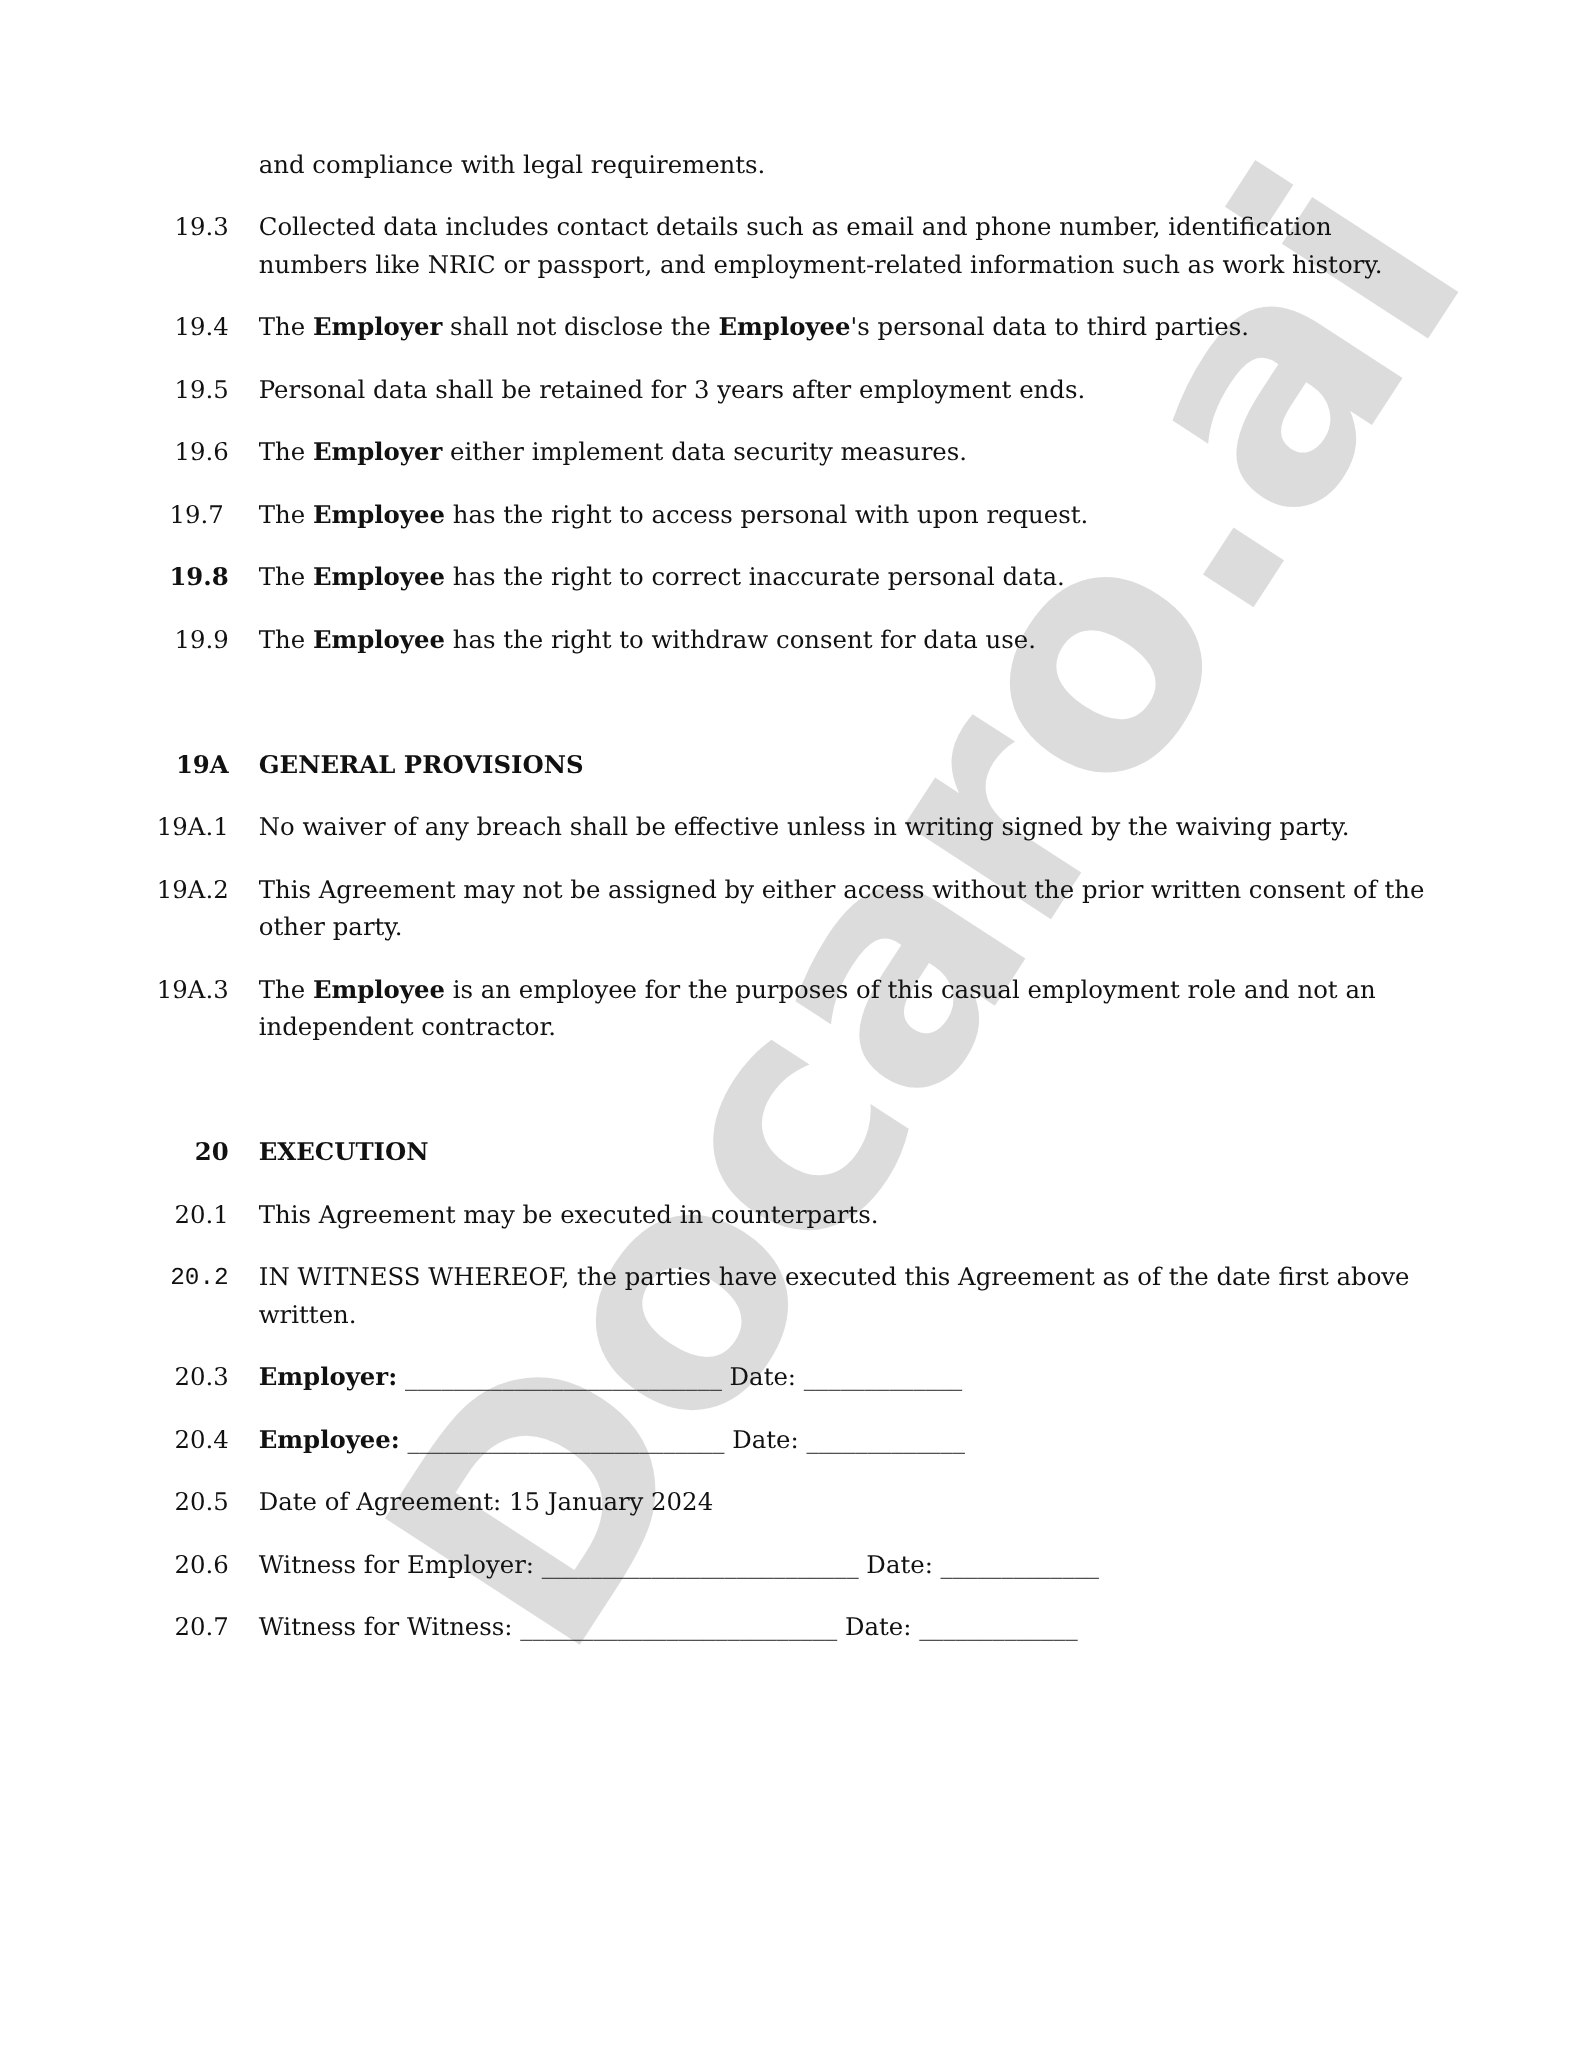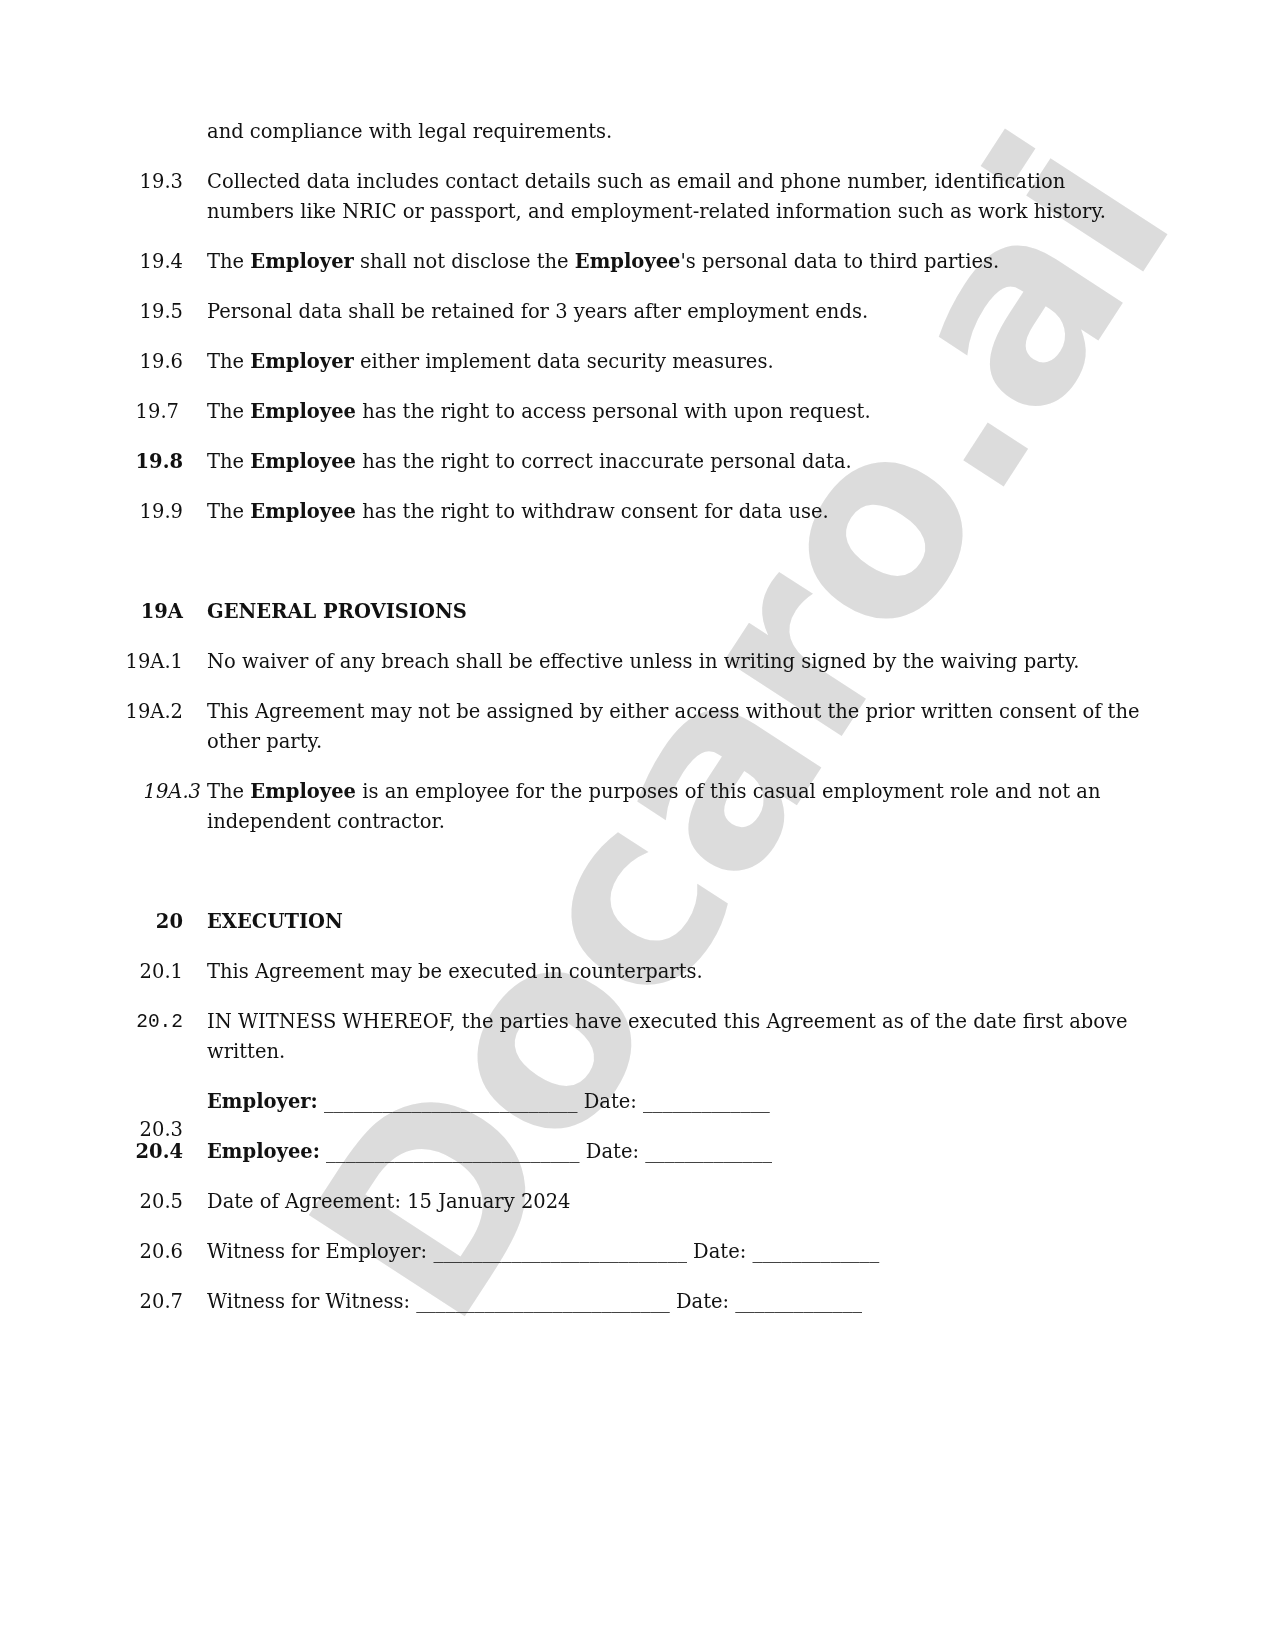--- a/index.html
+++ b/index.html
@@ -81,21 +81,21 @@
 
     <div class="line" style="top:697px;">
       <span class="num" style="left:103px;">19A.2</span>
       <span class="txt">This Agreement may not be assigned by either access without the prior written consent of the</span>
     </div>
     <div class="line" style="top:727px;">
       <span class="txt">other party.</span>
     </div>
 
     <div class="line" style="top:777px;">
-      <span class="num" style="left:121px;font-style:italic;">19A.3</span>
+      <span class="num" style="left:103px;">19A.3</span>
       <span class="txt"><span>The </span><b>Employee</b><span> is an employee for the purposes of this casual employment role and not an</span></span>
     </div>
     <div class="line" style="top:807px;">
       <span class="txt">independent contractor.</span>
     </div>
 
     <div class="line" style="top:907px; font-weight:bold;">
       <span class="num" style="left:103px;">20</span>
       <span class="txt">EXECUTION</span>
     </div>
@@ -107,26 +107,26 @@
 
     <div class="line" style="top:1007px;">
       <span class="num" style="left:103px;font-family:Liberation Mono, monospace;">20.2</span>
       <span class="txt">IN WITNESS WHEREOF, the parties have executed this Agreement as of the date first above</span>
     </div>
     <div class="line" style="top:1037px;">
       <span class="txt">written.</span>
     </div>
 
     <div class="line" style="top:1087px;">
-      <span class="num" style="left:103px;margin-top:28px;">20.3</span>
+      <span class="num" style="left:103px;">20.3</span>
       <span class="txt"><b>Employer:</b><span> __________________________ Date: _____________</span></span>
     </div>
 
     <div class="line" style="top:1137px;">
-      <span class="num" style="left:103px;font-weight:bold;">20.4</span>
+      <span class="num" style="left:103px;">20.4</span>
       <span class="txt"><b>Employee:</b><span> __________________________ Date: _____________</span></span>
     </div>
 
     <div class="line" style="top:1187px;">
       <span class="num" style="left:103px;">20.5</span>
       <span class="txt">Date of Agreement: 15 January 2024</span>
     </div>
 
     <div class="line" style="top:1237px;">
       <span class="num" style="left:103px;">20.6</span>

